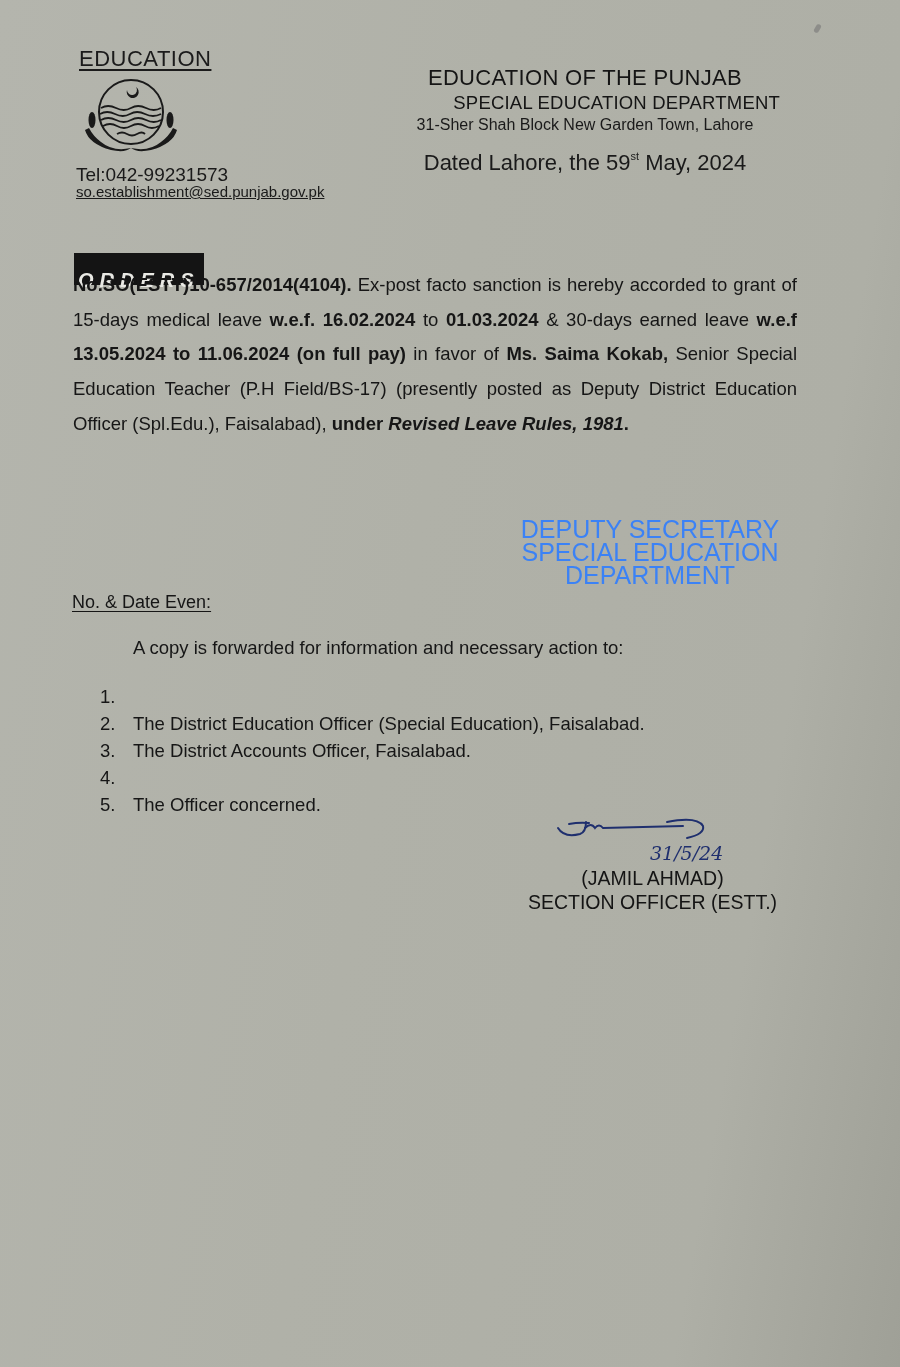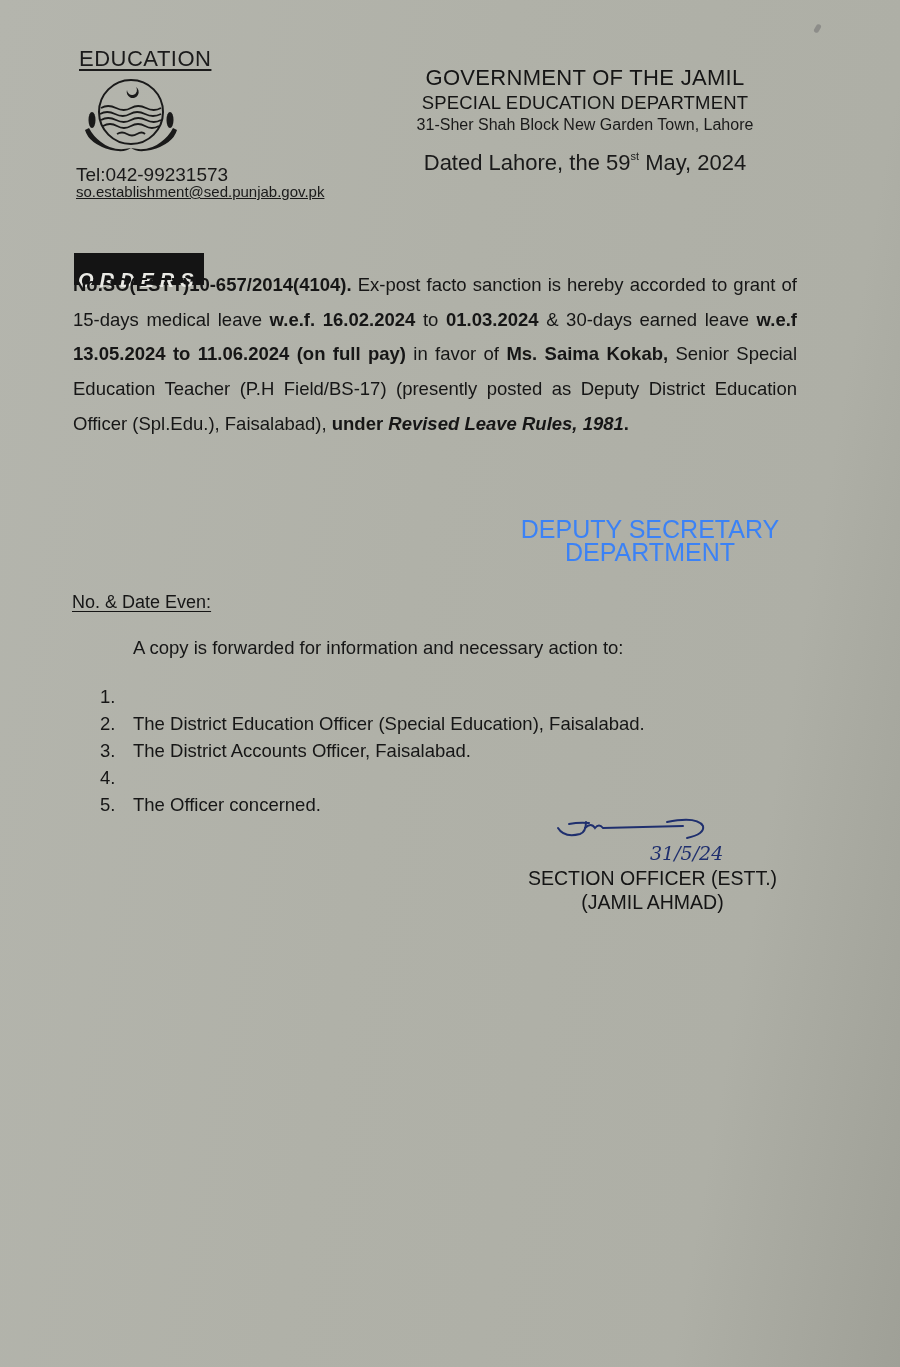--- a/index.html
+++ b/index.html
@@ -13,21 +13,21 @@
   .abs { position: absolute; }
   .registered {
     left: 79px; top: 46px; font-size: 22px; letter-spacing: 0.5px;
     text-decoration: underline; text-underline-offset: 3px; text-decoration-thickness: 2px;
     color: #1b1b1b;
   }
   .emblem { left: 82px; top: 78px; width: 98px; height: 76px; }
   .tel { left: 76px; top: 164px; font-size: 19px; color: #1a1a1a; }
   .email { left: 76px; top: 183px; font-size: 15px; text-decoration: underline; color: #1a1a1a; }
   .gov { left: 390px; top: 65px; width: 390px; text-align: center; font-size: 22px; font-weight: 400; letter-spacing: 0.3px; color: #151515; }
-  .dept { left: 390px; top: 92px; width: 390px; text-align: center; font-size: 18.5px; letter-spacing: 0.2px; color: #151515; }
+  .dept { left: 390px; top: 92px; width: 390px; text-align: right; font-size: 18.5px; letter-spacing: 0.2px; color: #151515; }
   .addr { left: 380px; top: 116px; width: 410px; text-align: center; font-size: 16px; color: #1a1a1a; }
   .dated { left: 390px; top: 150px; width: 390px; text-align: center; font-size: 22px; color: #1a1a1a; }
   .dated sup { font-size: 11px; vertical-align: 10px; }
   .orders {
     left: 74px; top: 224px; background: #141414; color: #e9e9e4;
     font-size: 20px; font-weight: 700; font-style: italic; letter-spacing: 6px;
     padding: 16px 4px 0 4px; line-height: 22px; height: 16px; margin-top: 29px;
   }
   .body-para {
     left: 73px; top: 268px; width: 724px;
@@ -66,31 +66,32 @@
     <ellipse cx="10" cy="42" rx="3.5" ry="8"></ellipse>
     <ellipse cx="88" cy="42" rx="3.5" ry="8"></ellipse>
     <path d="M3 52 q4 14 26 20 q14 3 20 -2 q-18 4 -30 -6 q-8 -6 -12 -14z"></path>
     <path d="M95 52 q-4 14 -26 20 q-14 3 -20 -2 q18 4 30 -6 q8 -6 12 -14z"></path>
   </g>
 </svg>
 
 <div class="abs tel">Tel:042-99231573</div>
 <div class="abs email">so.establishment@sed.punjab.gov.pk</div>
 
-<div class="abs gov">GOVERNMENT OF THE JAMIL</div>
+<div class="abs gov">EDUCATION OF THE PUNJAB</div>
 <div class="abs dept">SPECIAL EDUCATION DEPARTMENT</div>
 <div class="abs addr">31-Sher Shah Block New Garden Town, Lahore</div>
 <div class="abs dated"><span>Dated Lahore, the 59</span><sup>st</sup><span> May, 2024</span></div>
 
 <div class="abs orders">ORDERS</div>
 
 <div class="abs body-para"><b>No.SO(ESTT)10-657/2014(4104).</b><span> Ex-post facto sanction is hereby accorded to grant of 15-days medical leave </span><b>w.e.f. 16.02.2024</b><span> to </span><b>01.03.2024</b><span> &amp; 30-days earned leave </span><b>w.e.f 13.05.2024 to 11.06.2024 (on full pay)</b><span> in favor of </span><b>Ms. Saima Kokab,</b><span> Senior Special Education Teacher (P.H Field/BS-17) (presently posted as Deputy District Education Officer (Spl.Edu.), Faisalabad), </span><b>under </b><b><i>Revised Leave Rules, 1981</i></b><b>.</b></div>
 
 <div class="abs ds">
   <div>DEPUTY SECRETARY</div>
+  <div>SPECIAL EDUCATION</div>
   <div>DEPARTMENT</div>
 </div>
 
 <div class="abs even">No. &amp; Date Even:</div>
 <div class="abs copy">A copy is forwarded for information and necessary action to:</div>
 
 <ol class="abs cc-list">
   <li>
       <span class="num">1.</span>
     </li>
@@ -115,15 +116,15 @@
   <g fill="none" stroke="#1f2f6e" stroke-width="2" stroke-linecap="round">
     <path d="M3 14 q6 10 22 6 q6 -2 6 -12"></path>
     <path d="M14 10 q10 -2 20 -1"></path>
     <path d="M30 14 q6 -6 10 0 q4 -5 8 0 l80 -2"></path>
     <path d="M112 8 q30 -6 36 4 q2 8 -16 12"></path>
   </g>
   <text x="95" y="46" font-family="'DejaVu Serif', serif" font-style="italic" font-size="19" fill="#1f2f6e">31/5/24</text>
 </svg>
 
 <div class="abs so-name">
+  <div>(JAMIL AHMAD)</div>
   <div>SECTION OFFICER (ESTT.)</div>
-  <div>(JAMIL AHMAD)</div>
 </div>
 
 </body></html>

